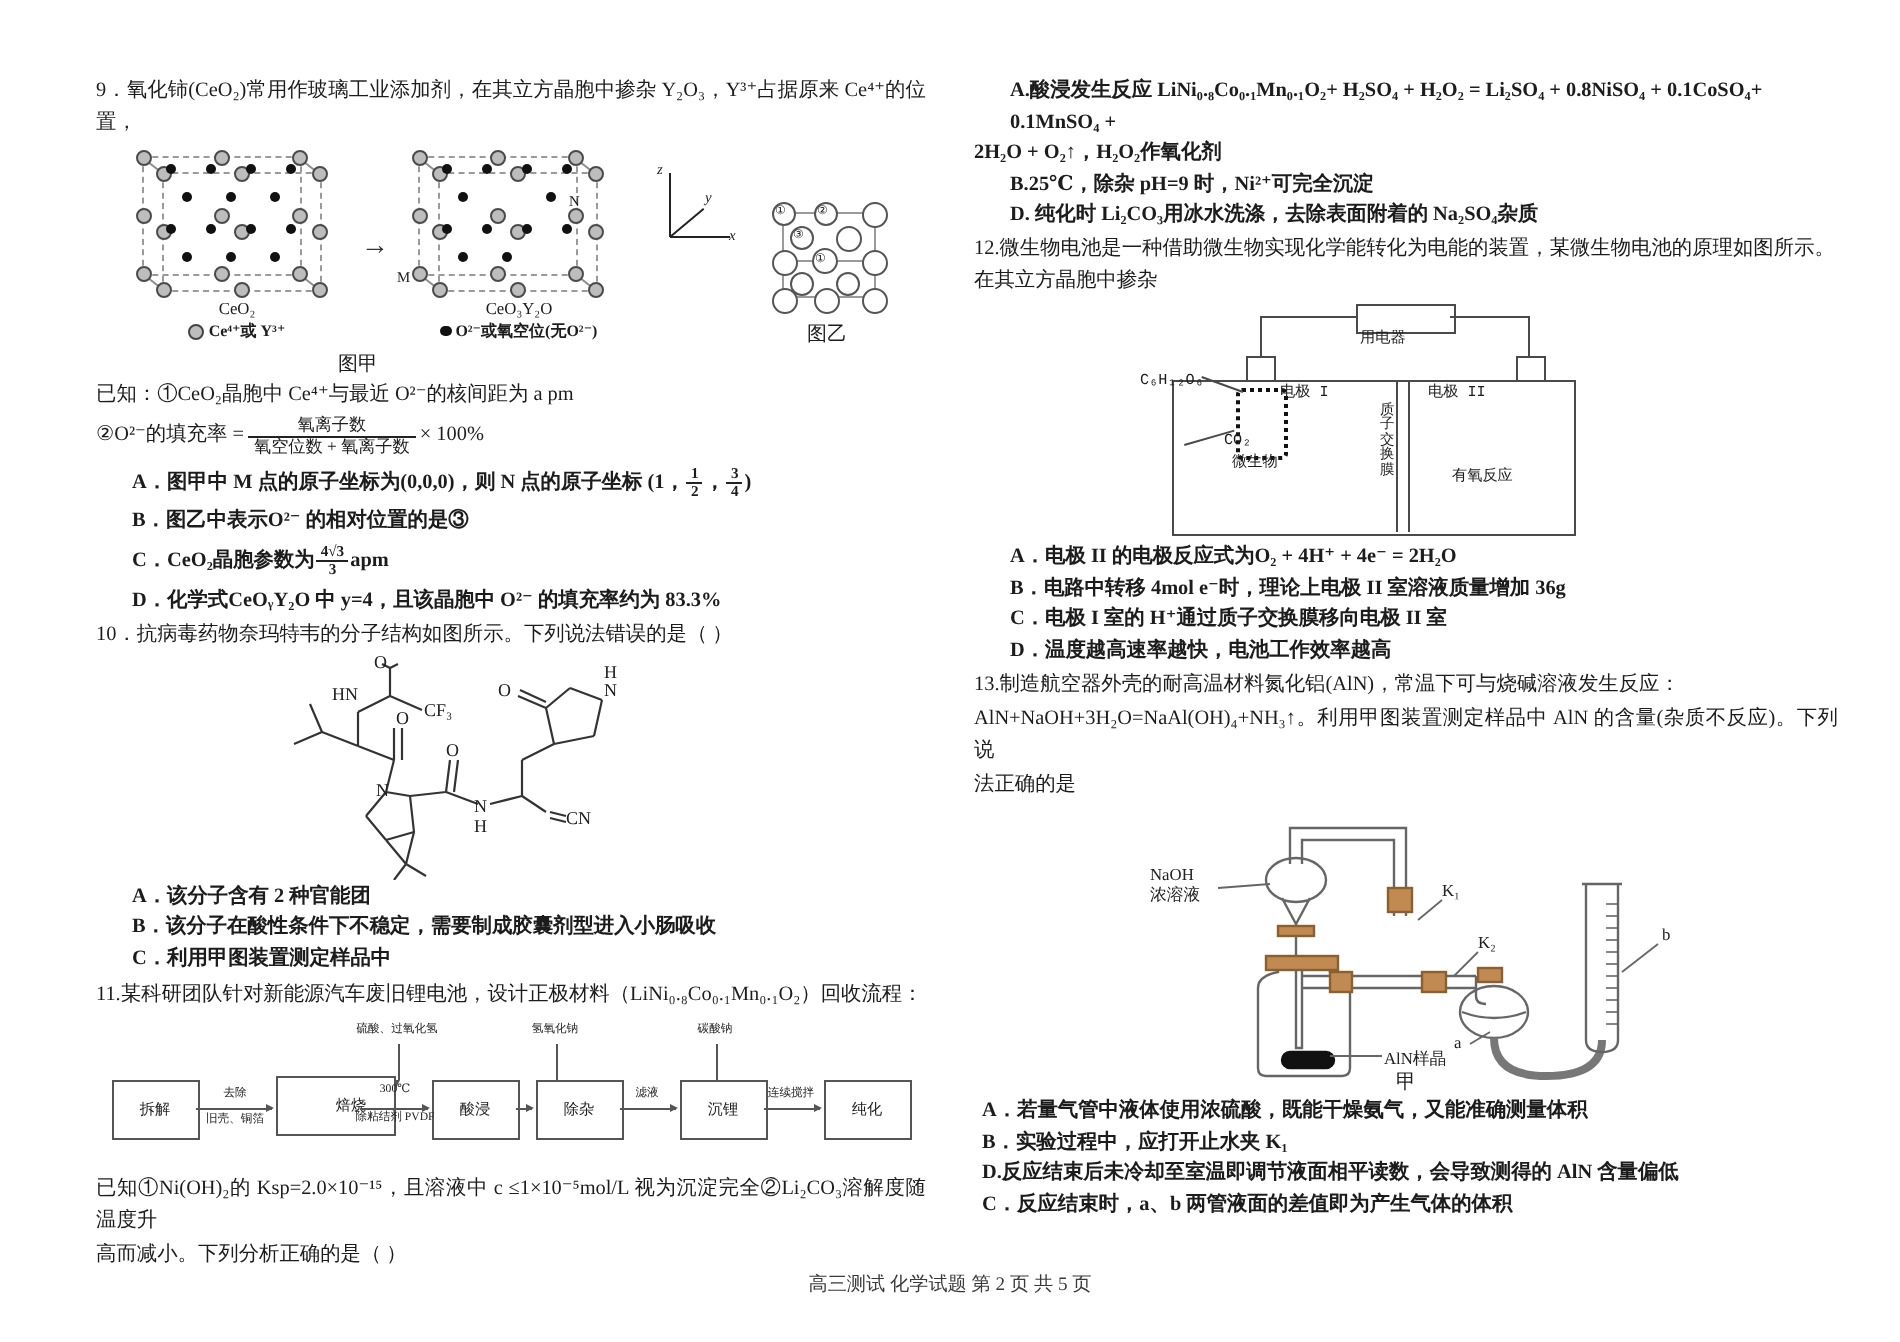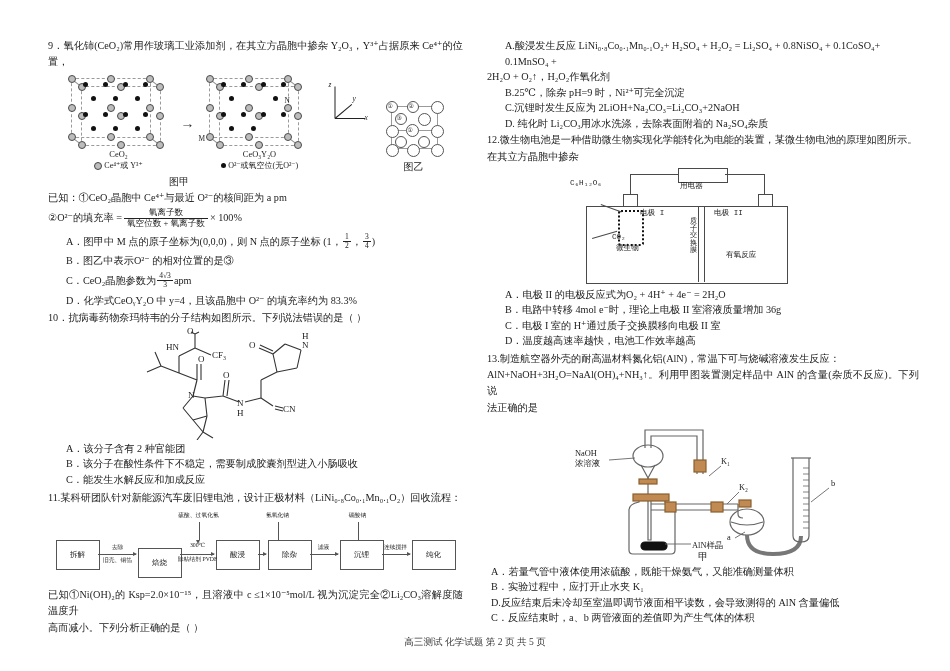--- a/index.html
+++ b/index.html
@@ -8,21 +8,21 @@
     font-family:"Liberation Serif","DejaVu Serif",serif;
     color:#1c1c1c;
   }
   .page{position:absolute;inset:0;}
   .col{position:absolute;top:38px;width:415px;}
   .col-left{left:48px;}
   .col-right{left:487px;width:432px;}
 
   .q{font-size:10.2px;line-height:1.55;text-align:justify;margin:0 0 1px 0;}
   .q-stem{text-indent:0;}
-  .opt{font-size:10.2px;line-height:1.52;margin:0;padding-left:18px;}
+  .opt{font-size:10.2px;line-height:1.52;margin:0;padding-left:18px;font-weight:bold;}
 
   .given{font-size:10.2px;line-height:1.6;margin-top:4px;}
   .frac{display:inline-block;vertical-align:-0.55em;text-align:center;line-height:1.15;margin:0 2px;}
   .frac .num{display:block;font-size:8.6px;border-bottom:1px solid #222;padding:0 3px;}
   .frac .den{display:block;font-size:8.6px;padding:0 3px;}
   .frac-sm{display:inline-block;vertical-align:-0.5em;text-align:center;line-height:1.1;margin:0 1px;}
   .frac-sm .num{display:block;font-size:7.6px;border-bottom:1px solid #222;padding:0 2px;}
   .frac-sm .den{display:block;font-size:7.6px;padding:0 2px;}
 
   .fig{position:relative;margin:4px auto;}
@@ -31,21 +31,21 @@
 
   
   .cellwrap{display:flex;justify-content:center;align-items:flex-start;gap:4px;margin-top:3px;}
   .cellbox{position:relative;width:104px;height:76px;}
   .cellbox .dash{position:absolute;border:1px dashed #9a9a9a;}
   .atomO{position:absolute;width:6px;height:6px;border-radius:50%;background:#bdbdbd;border:1px solid #4a4a4a;}
   .atomB{position:absolute;width:5.4px;height:5.4px;border-radius:50%;background:#111;}
   .bond{position:absolute;background:#8d8d8d;height:1px;transform-origin:0 0;}
   .arrowmid{align-self:center;font-size:14px;color:#333;padding:0 2px;}
 
-  .legend{display:flex;justify-content:center;gap:16px;font-size:8px;margin-top:1px;}
+  .legend{display:flex;justify-content:center;gap:16px;font-size:8px;margin-top:1px;font-weight:bold;}
   .lbl{font-size:8.4px;text-align:center;}
 
   
   .axes{position:absolute;width:54px;height:44px;}
   .axline{position:absolute;background:#222;height:1px;transform-origin:0 50%;}
 
   
   .topview{position:relative;width:58px;height:58px;margin:0 auto;}
   .tvc{position:absolute;border-radius:50%;border:1px solid #555;background:#fff;}
   .tvlink{position:absolute;background:#9a9a9a;}
@@ -317,37 +317,37 @@
             <text x="162" y="84">CN</text>
             <text x="128" y="20">O</text>
             <text x="181" y="20">N</text>
             <text x="181" y="11">H</text>
           </g>
         </svg>
       </div>
 
       <p class="opt"><span>A．</span><span>该分子含有 2 种官能团</span></p>
       <p class="opt"><span>B．</span><span>该分子在酸性条件下不稳定，需要制成胶囊剂型进入小肠吸收</span></p>
-      <p class="opt"><span>C．</span><span>能发生水解反应和加成反应</span></p>
+      <p class="opt"><span>C．</span><span>利用甲图装置测定样品中</span></p>
     </div>
 
     <div style="margin-top:3px;">
       <p class="q">11.某科研团队针对新能源汽车废旧锂电池，设计正极材料（LiNi₀.₈Co₀.₁Mn₀.₁O₂）回收流程：</p>
 
       <div class="flow">
 
         <div class="flbl" style="left:110px;top:0px;width:66px;">硫酸、过氧化氢</div>
         <div class="fvarrow" style="left:143px;top:10px;height:18px;"></div>
         <div class="flbl" style="left:196px;top:0px;width:52px;">氢氧化钠</div>
         <div class="fvarrow" style="left:222px;top:10px;height:18px;"></div>
         <div class="flbl" style="left:278px;top:0px;width:48px;">碳酸钠</div>
         <div class="fvarrow" style="left:302px;top:10px;height:18px;"></div>
 
         <div class="fbox" style="left:0px;top:28px;width:42px;">拆解</div>
-        <div class="fbox" style="left:82px;top:36px;width:42px;">焙烧</div>
+        <div class="fbox" style="left:82px;top:26px;width:42px;padding-left:16px;">焙烧</div>
         <div class="fbox" style="left:160px;top:28px;width:42px;">酸浸</div>
         <div class="fbox" style="left:212px;top:28px;width:42px;">除杂</div>
         <div class="fbox" style="left:284px;top:28px;width:42px;">沉锂</div>
         <div class="fbox" style="left:356px;top:28px;width:42px;">纯化</div>
 
         <div class="farrow" style="left:42px;top:42px;width:38px;"></div>
         <div class="farrow" style="left:124px;top:42px;width:34px;"></div>
         <div class="farrow" style="left:202px;top:42px;width:8px;"></div>
         <div class="farrow" style="left:254px;top:42px;width:28px;"></div>
         <div class="farrow" style="left:326px;top:42px;width:28px;"></div>
@@ -364,21 +364,20 @@
       <p class="q">高而减小。下列分析正确的是（  ）</p>
     </div>
   </div>
 
   <div class="col col-right">
 
     <div>
       <p class="opt"><span>A.</span><span>酸浸发生反应 LiNi₀.₈Co₀.₁Mn₀.₁O₂+ H₂SO₄ + H₂O₂ = Li₂SO₄ + 0.8NiSO₄ + 0.1CoSO₄+ 0.1MnSO₄ +</span></p>
       <p class="opt" style="padding-left:0;">2H₂O + O₂↑，H₂O₂作氧化剂</p>
       <p class="opt"><span>B.</span><span>25℃，除杂 pH=9 时，Ni²⁺可完全沉淀</span></p>
-      <p class="opt"><span>C.</span><span>沉锂时发生反应为 2LiOH+Na₂CO₃=Li₂CO₃+2NaOH</span></p>
       <p class="opt"><span>D.</span>&nbsp;<span>纯化时 Li₂CO₃用冰水洗涤，去除表面附着的 Na₂SO₄杂质</span></p>
     </div>
 
     <div style="margin-top:1px;">
       <p class="q">12.微生物电池是一种借助微生物实现化学能转化为电能的装置，某微生物电池的原理如图所示。</p>
       <p class="q">在其立方晶胞中掺杂</p>
 
       <div class="mbc">
 
         <div class="rect" style="left:110px;top:0px;width:48px;height:13px;"></div>
@@ -397,21 +396,21 @@
         <div class="ln" style="left:130px;top:38px;width:1px;height:76px;"></div>
         <div class="ln" style="left:136px;top:38px;width:1px;height:76px;"></div>
 
         <div style="position:absolute;left:50px;top:42px;width:22px;height:32px;border:2px dotted #111;border-radius:3px;"></div>
 
         <div class="mlbl" style="left:72px;top:42px;">电极 I</div>
         <div class="mlbl" style="left:146px;top:42px;">电极 II</div>
         <div class="mlbl" style="left:48px;top:77px;">微生物</div>
         <div class="mlbl" style="left:158px;top:84px;">有氧反应</div>
         <div class="vert" style="left:122px;top:50px;">质子交换膜</div>
-        <div class="mlbl" style="left:2px;top:12px;">C₆H₁₂O₆</div>
+        <div class="mlbl" style="left:2px;top:36px;">C₆H₁₂O₆</div>
         <div class="mlbl" style="left:4px;top:66px;margin-left:40px;">CO₂</div>
 
         <div class="ln" style="left:33px;top:36px;width:22px;height:1px;transform:rotate(20deg);transform-origin:0 0;"></div>
         <div class="ln" style="left:24px;top:70px;width:26px;height:1px;transform:rotate(-16deg);transform-origin:0 0;"></div>
       </div>
 
       <p class="opt"><span>A．</span><span>电极 II 的电极反应式为O₂ + 4H⁺ + 4e⁻ = 2H₂O</span></p>
       <p class="opt"><span>B．</span><span>电路中转移 4mol e⁻时，理论上电极 II 室溶液质量增加 36g</span></p>
       <p class="opt"><span>C．</span><span>电极 I 室的 H⁺通过质子交换膜移向电极 II 室</span></p>
       <p class="opt"><span>D．</span><span>温度越高速率越快，电池工作效率越高</span></p>

